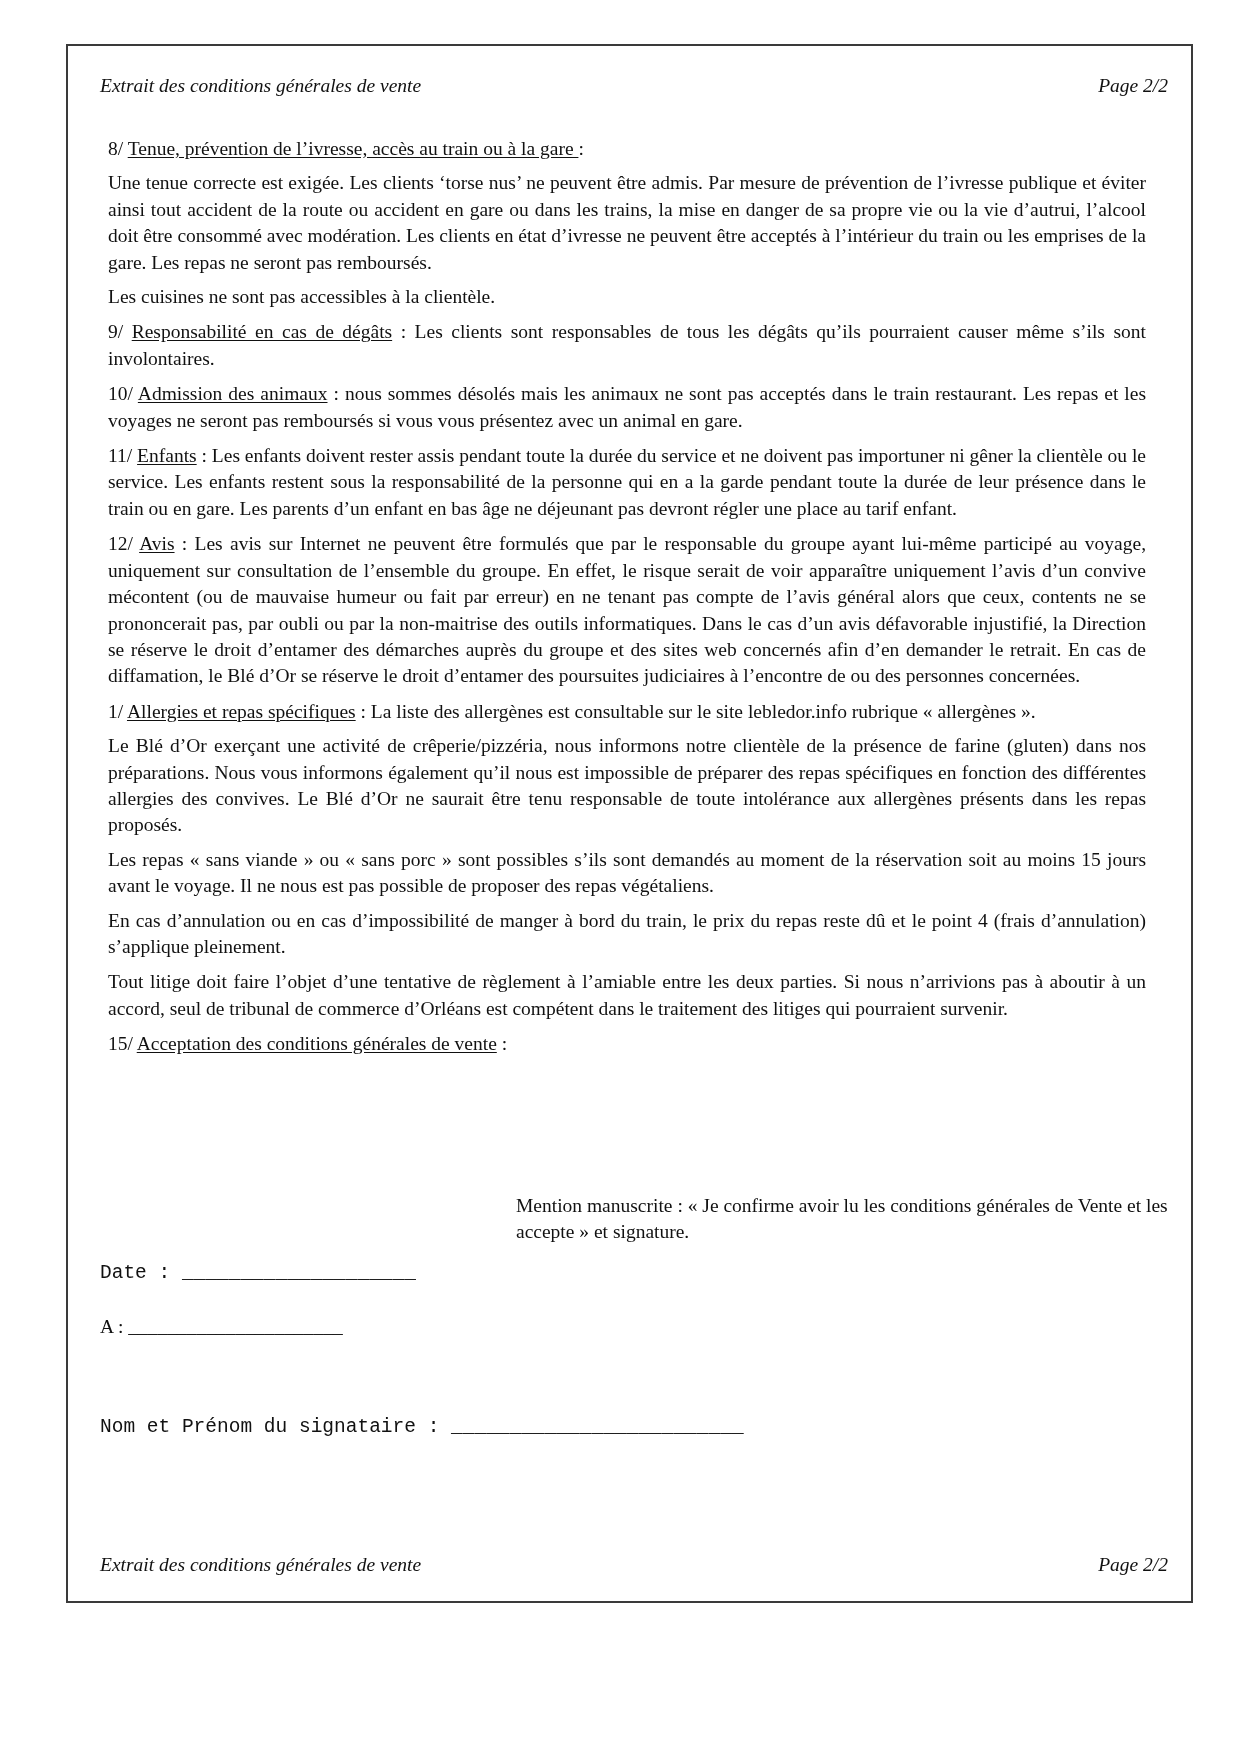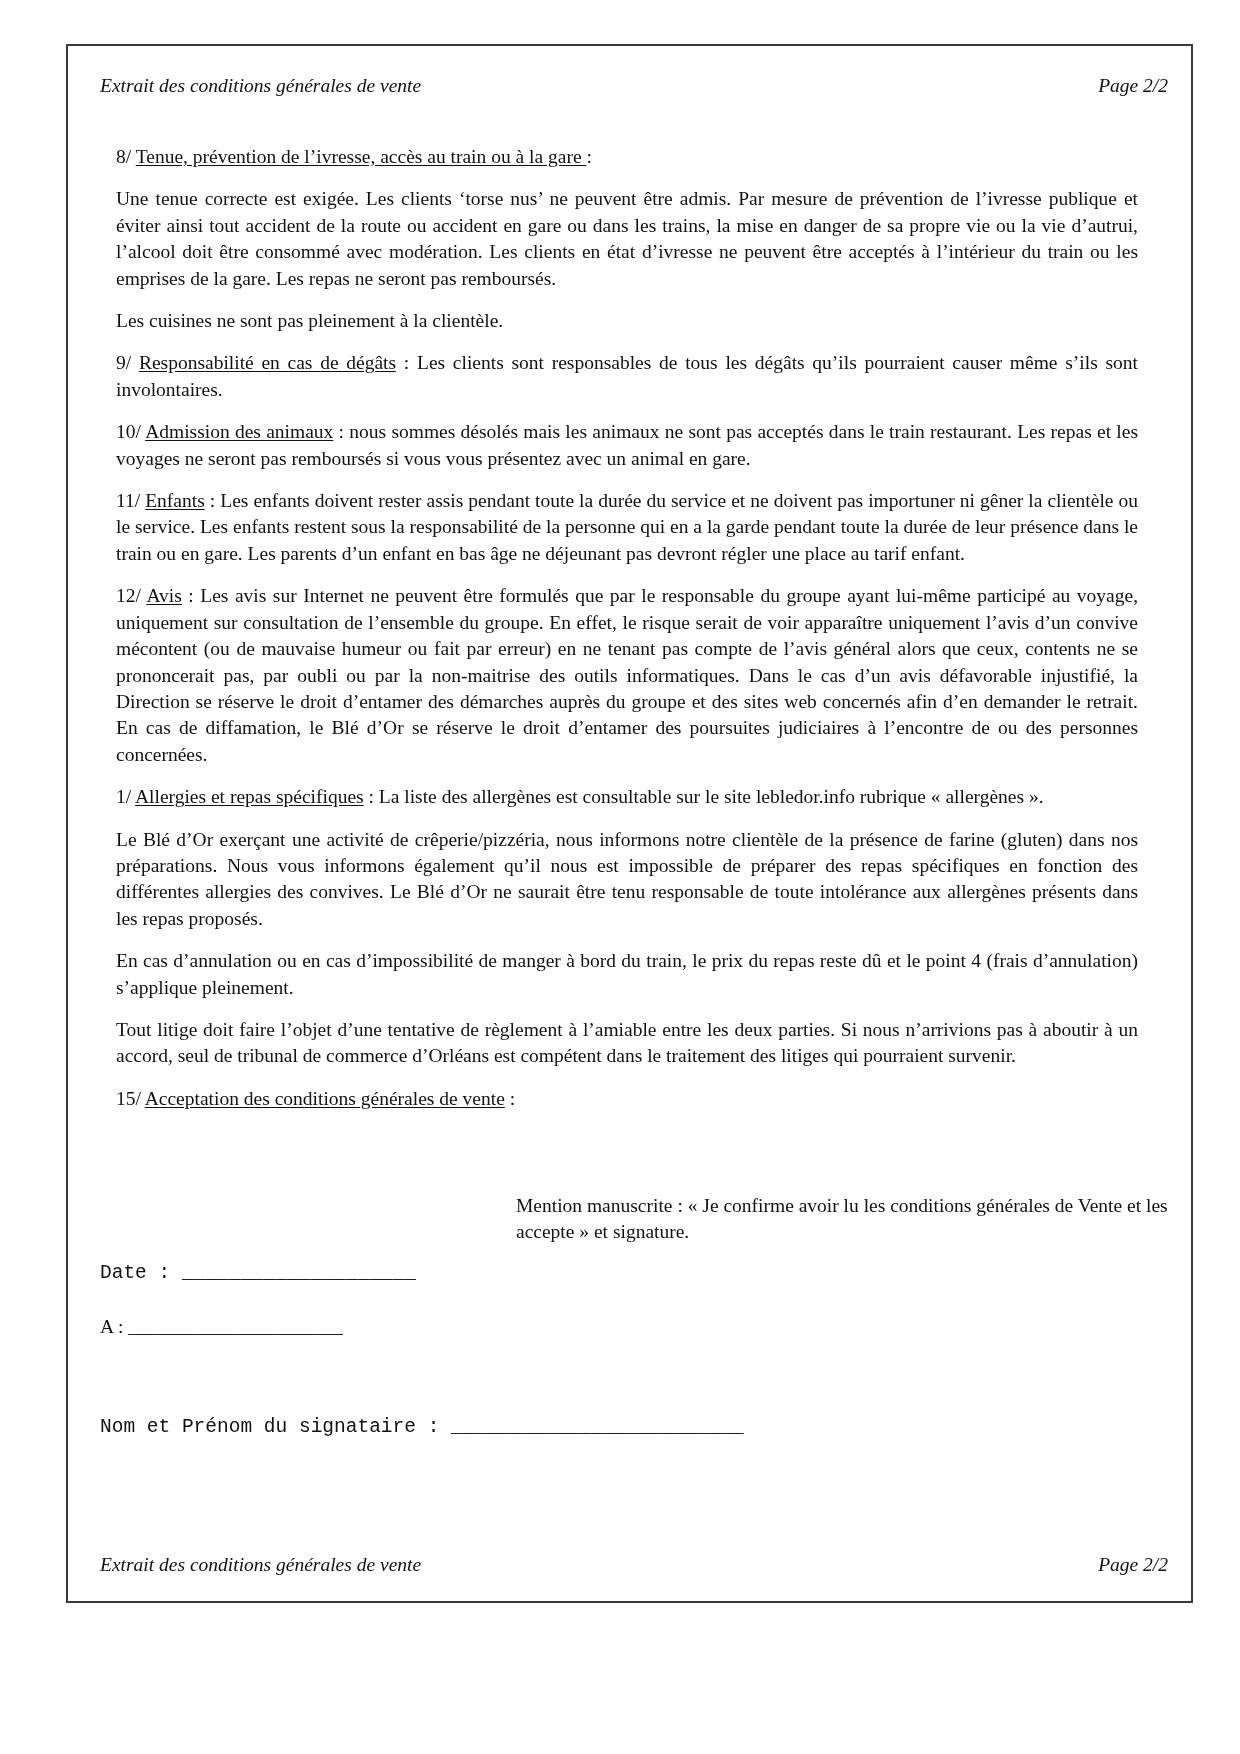--- a/index.html
+++ b/index.html
@@ -7,21 +7,21 @@
          font-family: "Liberation Serif", "DejaVu Serif", serif; color: #111; }
   .frame { position: absolute; left: 66px; top: 44px; width: 1127px; height: 1559px;
            border: 2px solid #3a3a3a; box-sizing: border-box; }
   .hdr { position: absolute; left: 100px; right: 72px; display: flex; justify-content: space-between;
          font-size: 19.5px; line-height: 24px; font-style: italic; }
   .hdr.top { top: 74px; }
   .hdr.bottom { top: 1553px; }
   .content { position: absolute; left: 100px; width: 1054px; top: 128px;
              font-size: 19.5px; line-height: 26.4px; text-align: justify; }
   .section { margin: 0 0 9px 0; }
-  .section p { margin: 16px; }
+  .section p { margin: 8px; }
   .u { text-decoration: underline; text-underline-offset: 2px; }
   .sig { position: absolute; font-size: 19.5px; line-height: 26px; }
   .sig.date { left: 100px; top: 1260px; font-family: Liberation Mono, monospace; }
   .sig.a { left: 100px; top: 1314px; text-align: center; }
   .sig.mention { left: 516px; top: 1193px; width: 660px; }
   .sig.nom { left: 100px; top: 1414px; font-family: Liberation Mono, monospace; }
 </style>
 </head>
 <body>
 
@@ -30,21 +30,21 @@
 <div class="hdr top">
   <span>Extrait des conditions générales de vente</span>
   <span>Page 2/2</span>
 </div>
 
 <div class="content">
 
   <div class="section">
     <p><span>8/ </span><span class="u">Tenue, prévention de l’ivresse, accès au train ou à la gare </span><span>:</span></p>
     <p>Une tenue correcte est exigée. Les clients ‘torse nus’ ne peuvent être admis. Par mesure de prévention de l’ivresse publique et éviter ainsi tout accident de la route ou accident en gare ou dans les trains, la mise en danger de sa propre vie ou la vie d’autrui, l’alcool doit être consommé avec modération. Les clients en état d’ivresse ne peuvent être acceptés à l’intérieur du train ou les emprises de la gare. Les repas ne seront pas remboursés.</p>
-    <p>Les cuisines ne sont pas pleinement à la clientèle.</p>
+    <p>Les cuisines ne sont pas accessibles à la clientèle.</p>
   </div>
 
   <div class="section">
     <p><span>9/ </span><span class="u">Responsabilité en cas de dégâts</span><span> : Les clients sont responsables de tous les dégâts qu’ils pourraient causer même s’ils sont involontaires.</span></p>
   </div>
 
   <div class="section">
     <p><span>10/ </span><span class="u">Admission des animaux</span><span> : nous sommes désolés mais les animaux ne sont pas acceptés dans le train restaurant. Les repas et les voyages ne seront pas remboursés si vous vous présentez avec un animal en gare.</span></p>
   </div>
 
@@ -52,20 +52,21 @@
     <p><span>11/ </span><span class="u">Enfants</span><span> : Les enfants doivent rester assis pendant toute la durée du service et ne doivent pas importuner ni gêner la clientèle ou le service. Les enfants restent sous la responsabilité de la personne qui en a la garde pendant toute la durée de leur présence dans le train ou en gare. Les parents d’un enfant en bas âge ne déjeunant pas devront régler une place au tarif enfant.</span></p>
   </div>
 
   <div class="section">
     <p><span>12/ </span><span class="u">Avis</span><span> : Les avis sur Internet ne peuvent être formulés que par le responsable du groupe ayant lui-même participé au voyage, uniquement sur consultation de l’ensemble du groupe. En effet, le risque serait de voir apparaître uniquement l’avis d’un convive mécontent (ou de mauvaise humeur ou fait par erreur) en ne tenant pas compte de l’avis général alors que ceux, contents ne se prononcerait pas, par oubli ou par la non-maitrise des outils informatiques. Dans le cas d’un avis défavorable injustifié, la Direction se réserve le droit d’entamer des démarches auprès du groupe et des sites web concernés afin d’en demander le retrait. En cas de diffamation, le Blé d’Or se réserve le droit d’entamer des poursuites judiciaires à l’encontre de ou des personnes concernées.</span></p>
   </div>
 
   <div class="section">
     <p><span>1/ </span><span class="u">Allergies et repas spécifiques</span><span> : La liste des allergènes est consultable sur le site lebledor.info rubrique « allergènes ».</span></p>
     <p>Le Blé d’Or exerçant une activité de crêperie/pizzéria, nous informons notre clientèle de la présence de farine (gluten) dans nos préparations. Nous vous informons également qu’il nous est impossible de préparer des repas spécifiques en fonction des différentes allergies des convives. Le Blé d’Or ne saurait être tenu responsable de toute intolérance aux allergènes présents dans les repas proposés.</p>
+    <p>Les repas « sans viande » ou « sans porc » sont possibles s’ils sont demandés au moment de la réservation soit au moins 15 jours avant le voyage. Il ne nous est pas possible de proposer des repas végétaliens.</p>
     <p>En cas d’annulation ou en cas d’impossibilité de manger à bord du train, le prix du repas reste dû et le point 4 (frais d’annulation) s’applique pleinement.</p>
   </div>
 
   <div class="section">
     <p>Tout litige doit faire l’objet d’une tentative de règlement à l’amiable entre les deux parties. Si nous n’arrivions pas à aboutir à un accord, seul de tribunal de commerce d’Orléans est compétent dans le traitement des litiges qui pourraient survenir.</p>
   </div>
 
   <div class="section">
     <p><span>15/ </span><span class="u">Acceptation des conditions générales de vente</span><span> :</span></p>
   </div>

